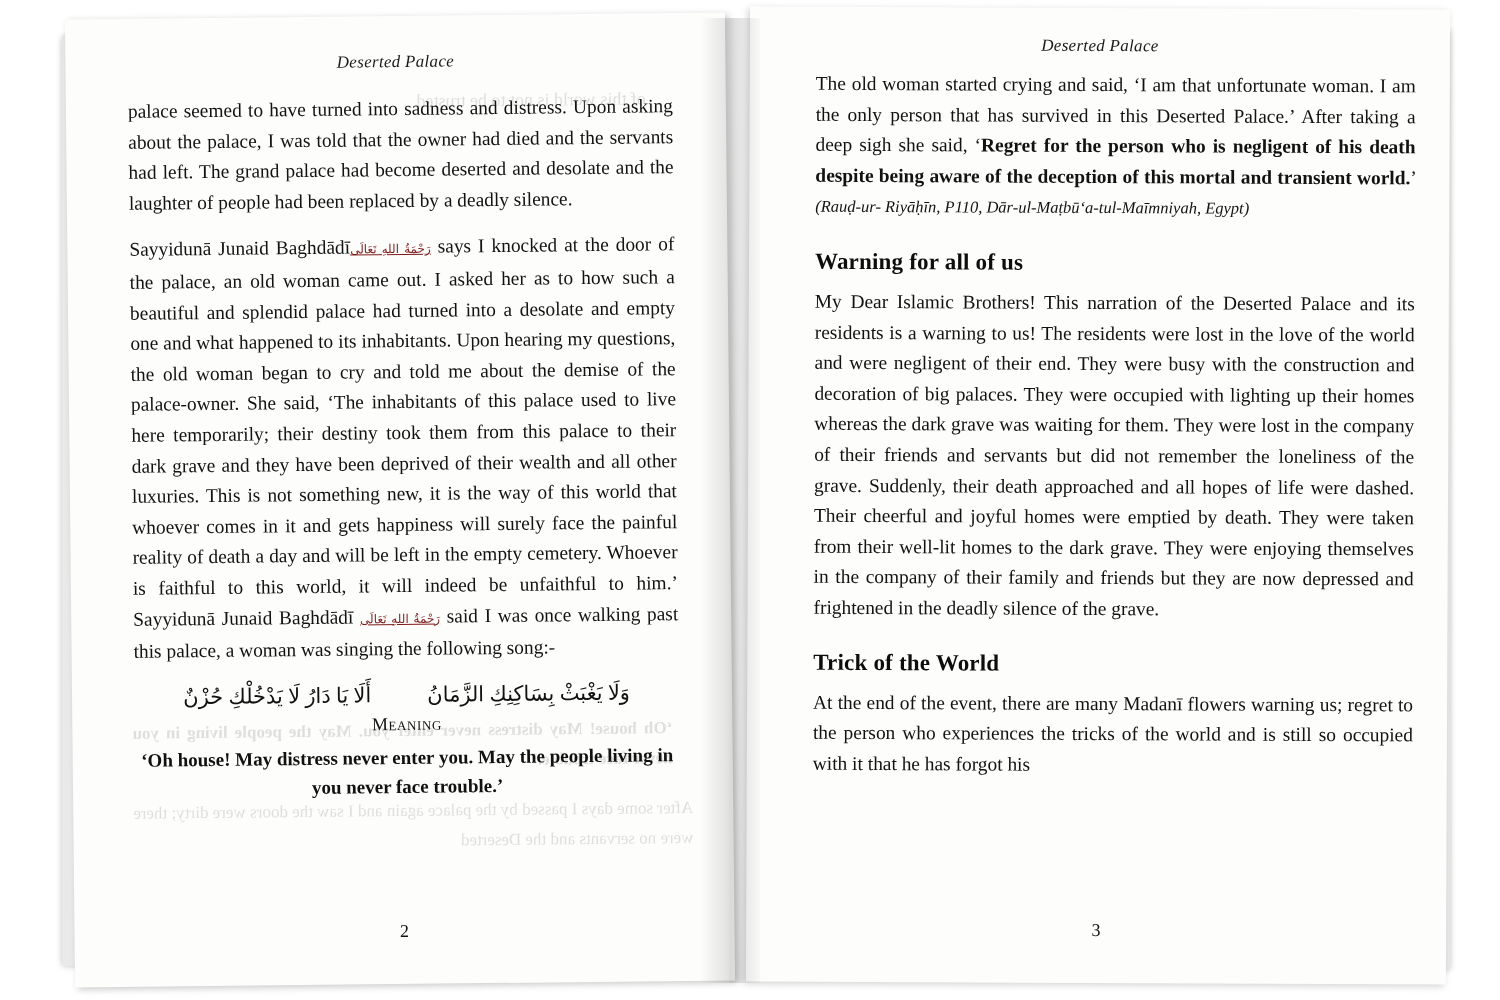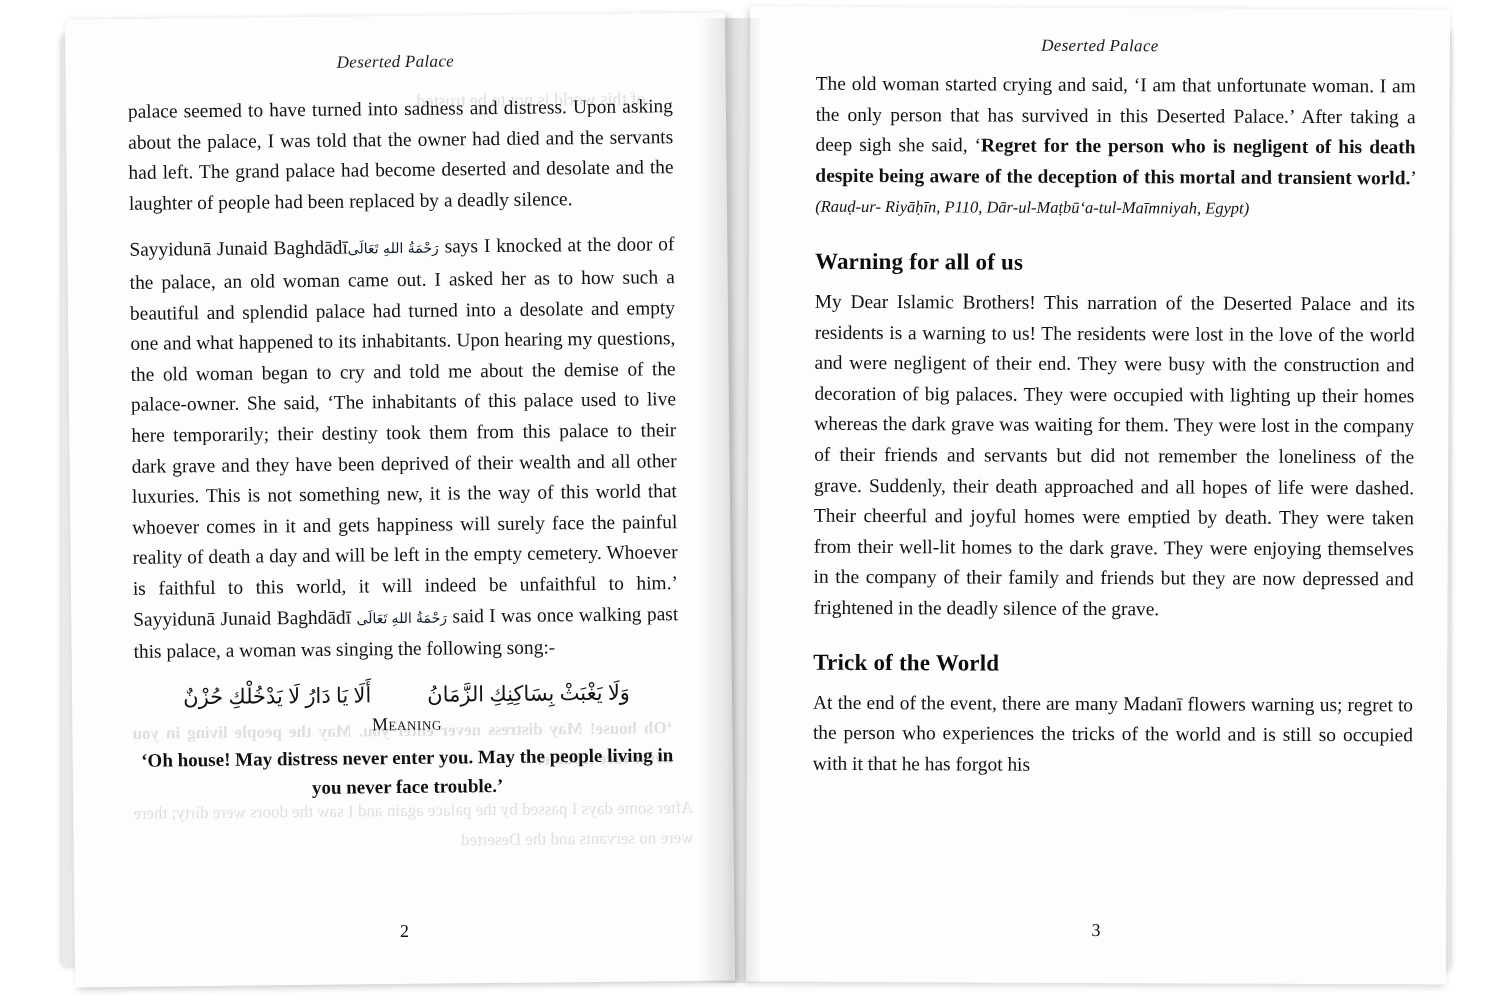--- a/index.html
+++ b/index.html
@@ -77,24 +77,25 @@
     font-size: 19.4px;
     line-height: 30.6px;
     color: #121212;
     text-align: justify;
     text-justify: inter-word;
     margin: 0 0 14px 0;
   }
   .body-text.first { margin-bottom: 16px; }
 
   .arabic-inline {
-    font-size: 14px;
+    font-size: 12px;
     letter-spacing: 0;
-    color: #0f172a;
+    color: #7f1d1d;
     white-space: nowrap;
+    text-decoration: underline;
   }
 
   .quran-line {
     text-align: center;
     font-size: 21px;
     color: #111;
     direction: rtl;
     margin: 18px 0 6px 0;
     letter-spacing: 1px;
   }

